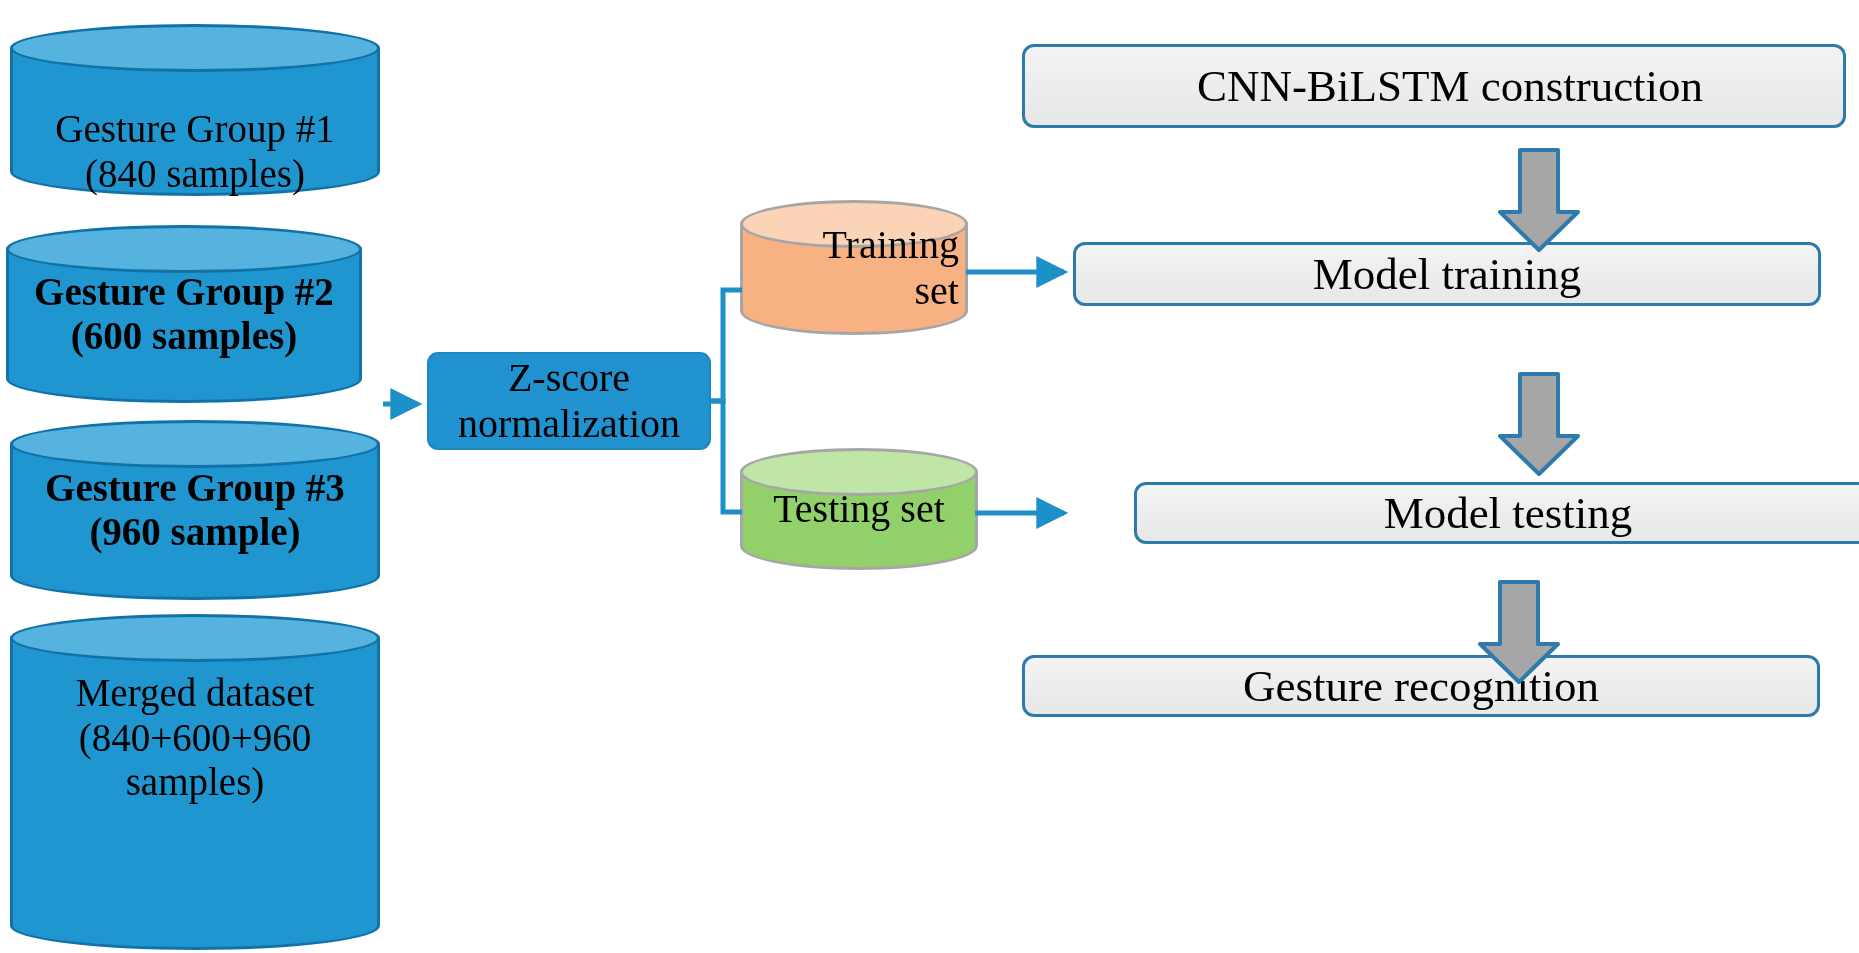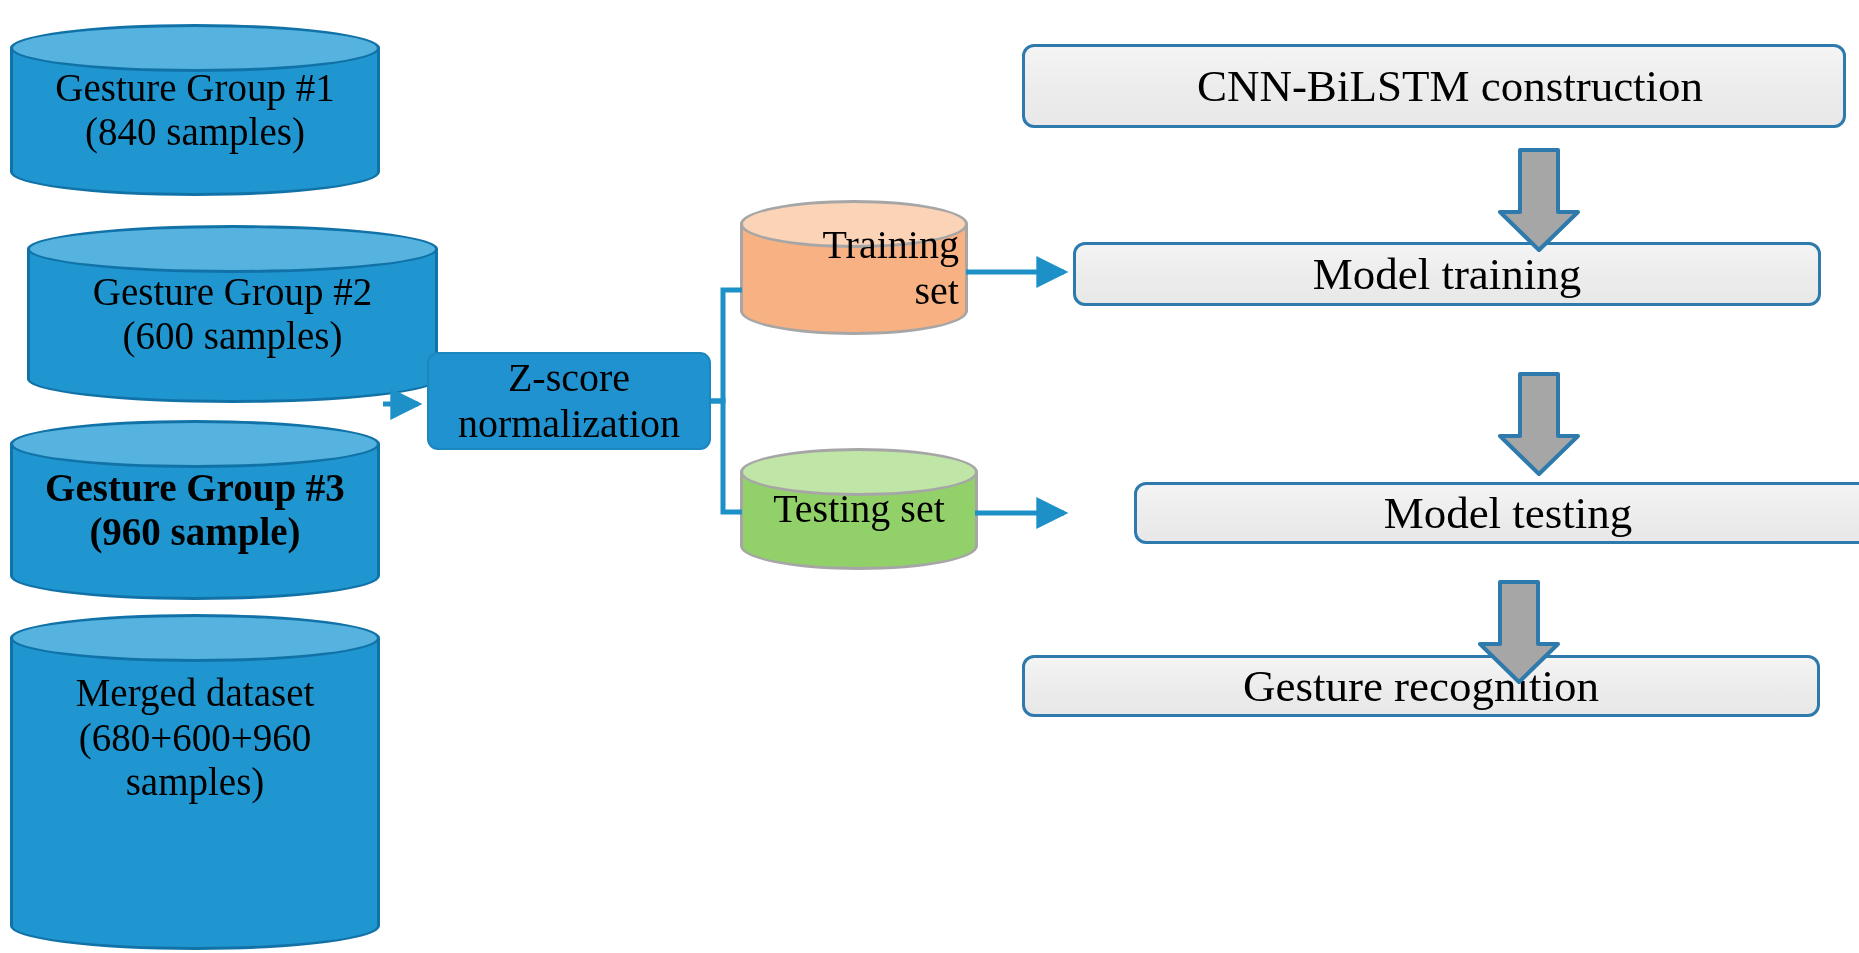--- a/index.html
+++ b/index.html
@@ -97,50 +97,50 @@
     width: 1859px;
     height: 953px;
     pointer-events: none;
   }
 </style>
 </head>
 <body>
 
 <div id="stage">
 
-  <div class="cyl" style="--fill:#2096d1; --topfill:#56b3e0; --stroke:#1172a8; left:10px; top:24px; width:370px; height:172px; font-size:39px;">
+  <div class="cyl" style="--fill:#2096d1; --topfill:#56b3e0; --stroke:#1172a8; left:10px; top:24px; width:370px; height:172px; font-size:39px;align-items:flex-end;">
     <div class="cyl-bottom"></div>
     <div class="cyl-body"></div>
     <div class="cyl-top"></div>
     <div class="cyl-label">Gesture Group #1
 (840 samples)</div>
   </div>
 
-  <div class="cyl" style="--fill:#2096d1; --topfill:#56b3e0; --stroke:#1172a8; left:27px; top:225px; width:411px; height:178px; font-size:39px;">
+  <div class="cyl" style="--fill:#2096d1; --topfill:#56b3e0; --stroke:#1172a8; left:6px; top:225px; width:356px; height:178px; font-size:39px;font-weight:bold;">
     <div class="cyl-bottom"></div>
     <div class="cyl-body"></div>
     <div class="cyl-top"></div>
     <div class="cyl-label">Gesture Group #2
 (600 samples)</div>
   </div>
 
   <div class="cyl" style="--fill:#2096d1; --topfill:#56b3e0; --stroke:#1172a8; left:10px; top:420px; width:370px; height:180px; font-size:39px;font-weight:bold;">
     <div class="cyl-bottom"></div>
     <div class="cyl-body"></div>
     <div class="cyl-top"></div>
     <div class="cyl-label">Gesture Group #3
 (960 sample)</div>
   </div>
 
   <div class="cyl" style="--fill:#2096d1; --topfill:#56b3e0; --stroke:#1172a8; left:10px; top:614px; width:370px; height:336px; font-size:39px;">
     <div class="cyl-bottom"></div>
     <div class="cyl-body"></div>
     <div class="cyl-top"></div>
     <div class="cyl-label" style="margin-top:-88px;">Merged dataset
-(680+600+960
+(840+600+960
 samples)</div>
   </div>
 
   <div class="rbox blue" style="left:427px; top:352px; width:284px; height:98px; font-size:40px;">Z-score
 normalization</div>
 
   <div class="cyl" style="--fill:#f8b183; --topfill:#fbd3b6; --stroke:#a6a6a6; left:740px; top:200px; width:228px; height:135px; font-size:40px;text-align:right;">
     <div class="cyl-bottom"></div>
     <div class="cyl-body"></div>
     <div class="cyl-top"></div>

